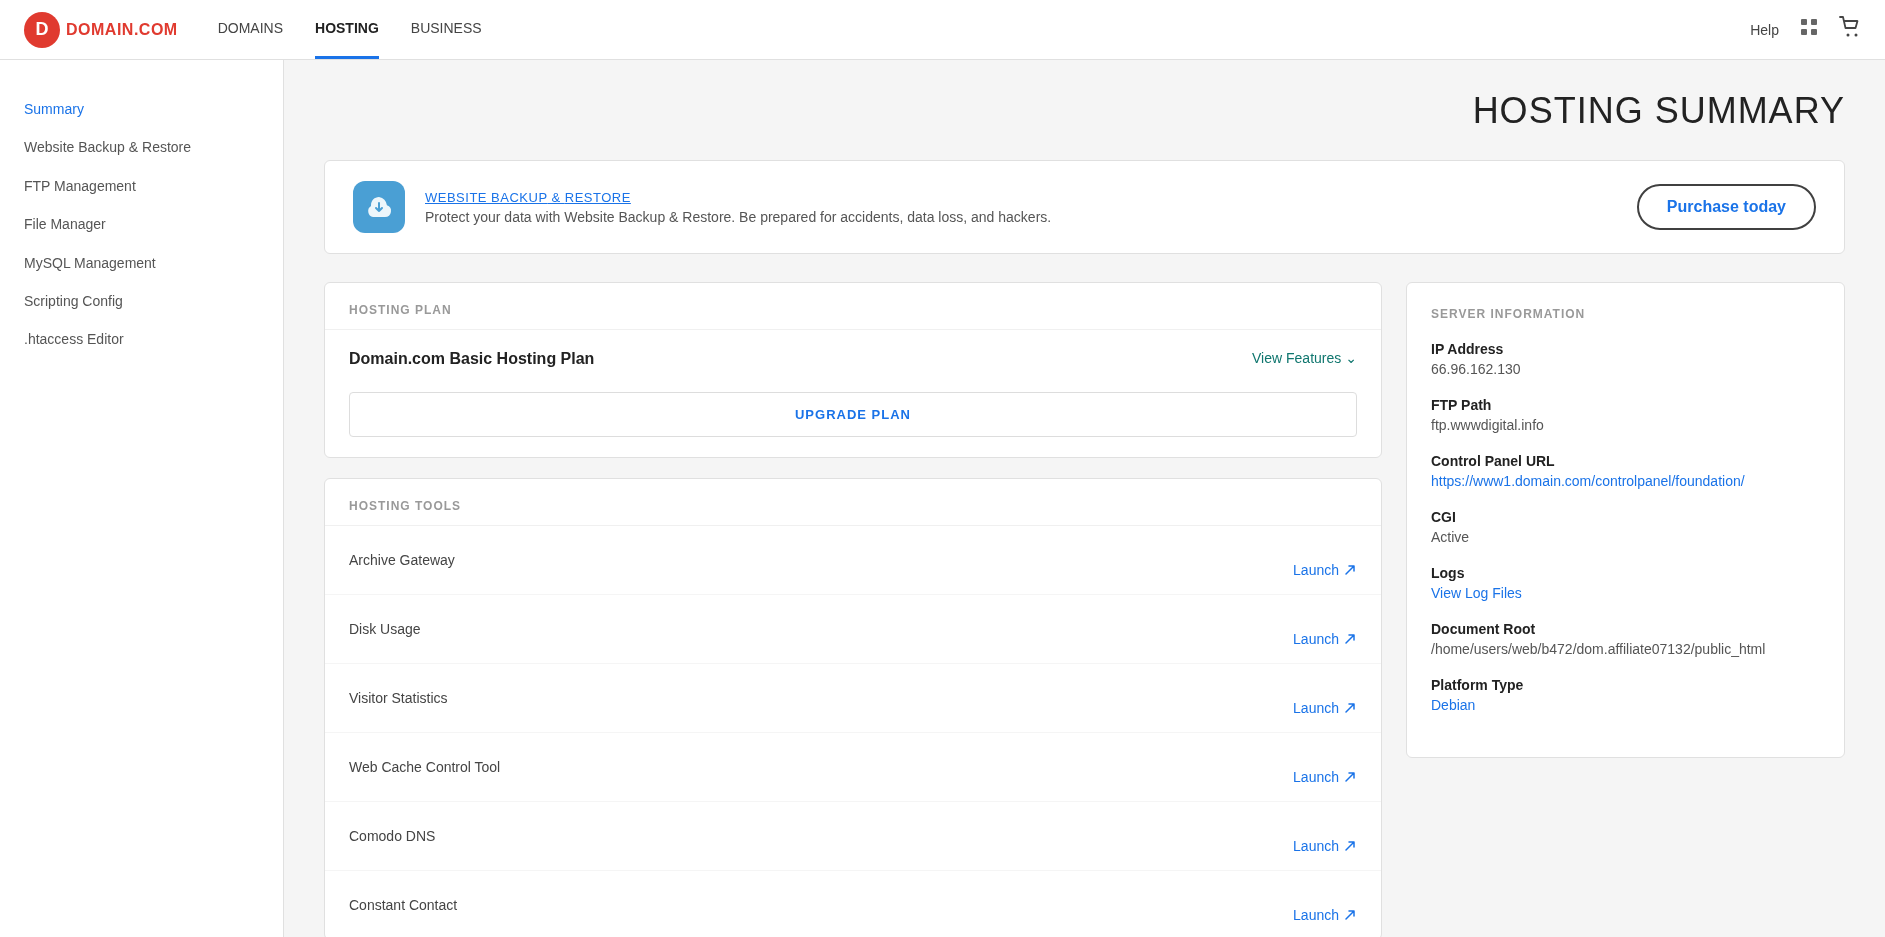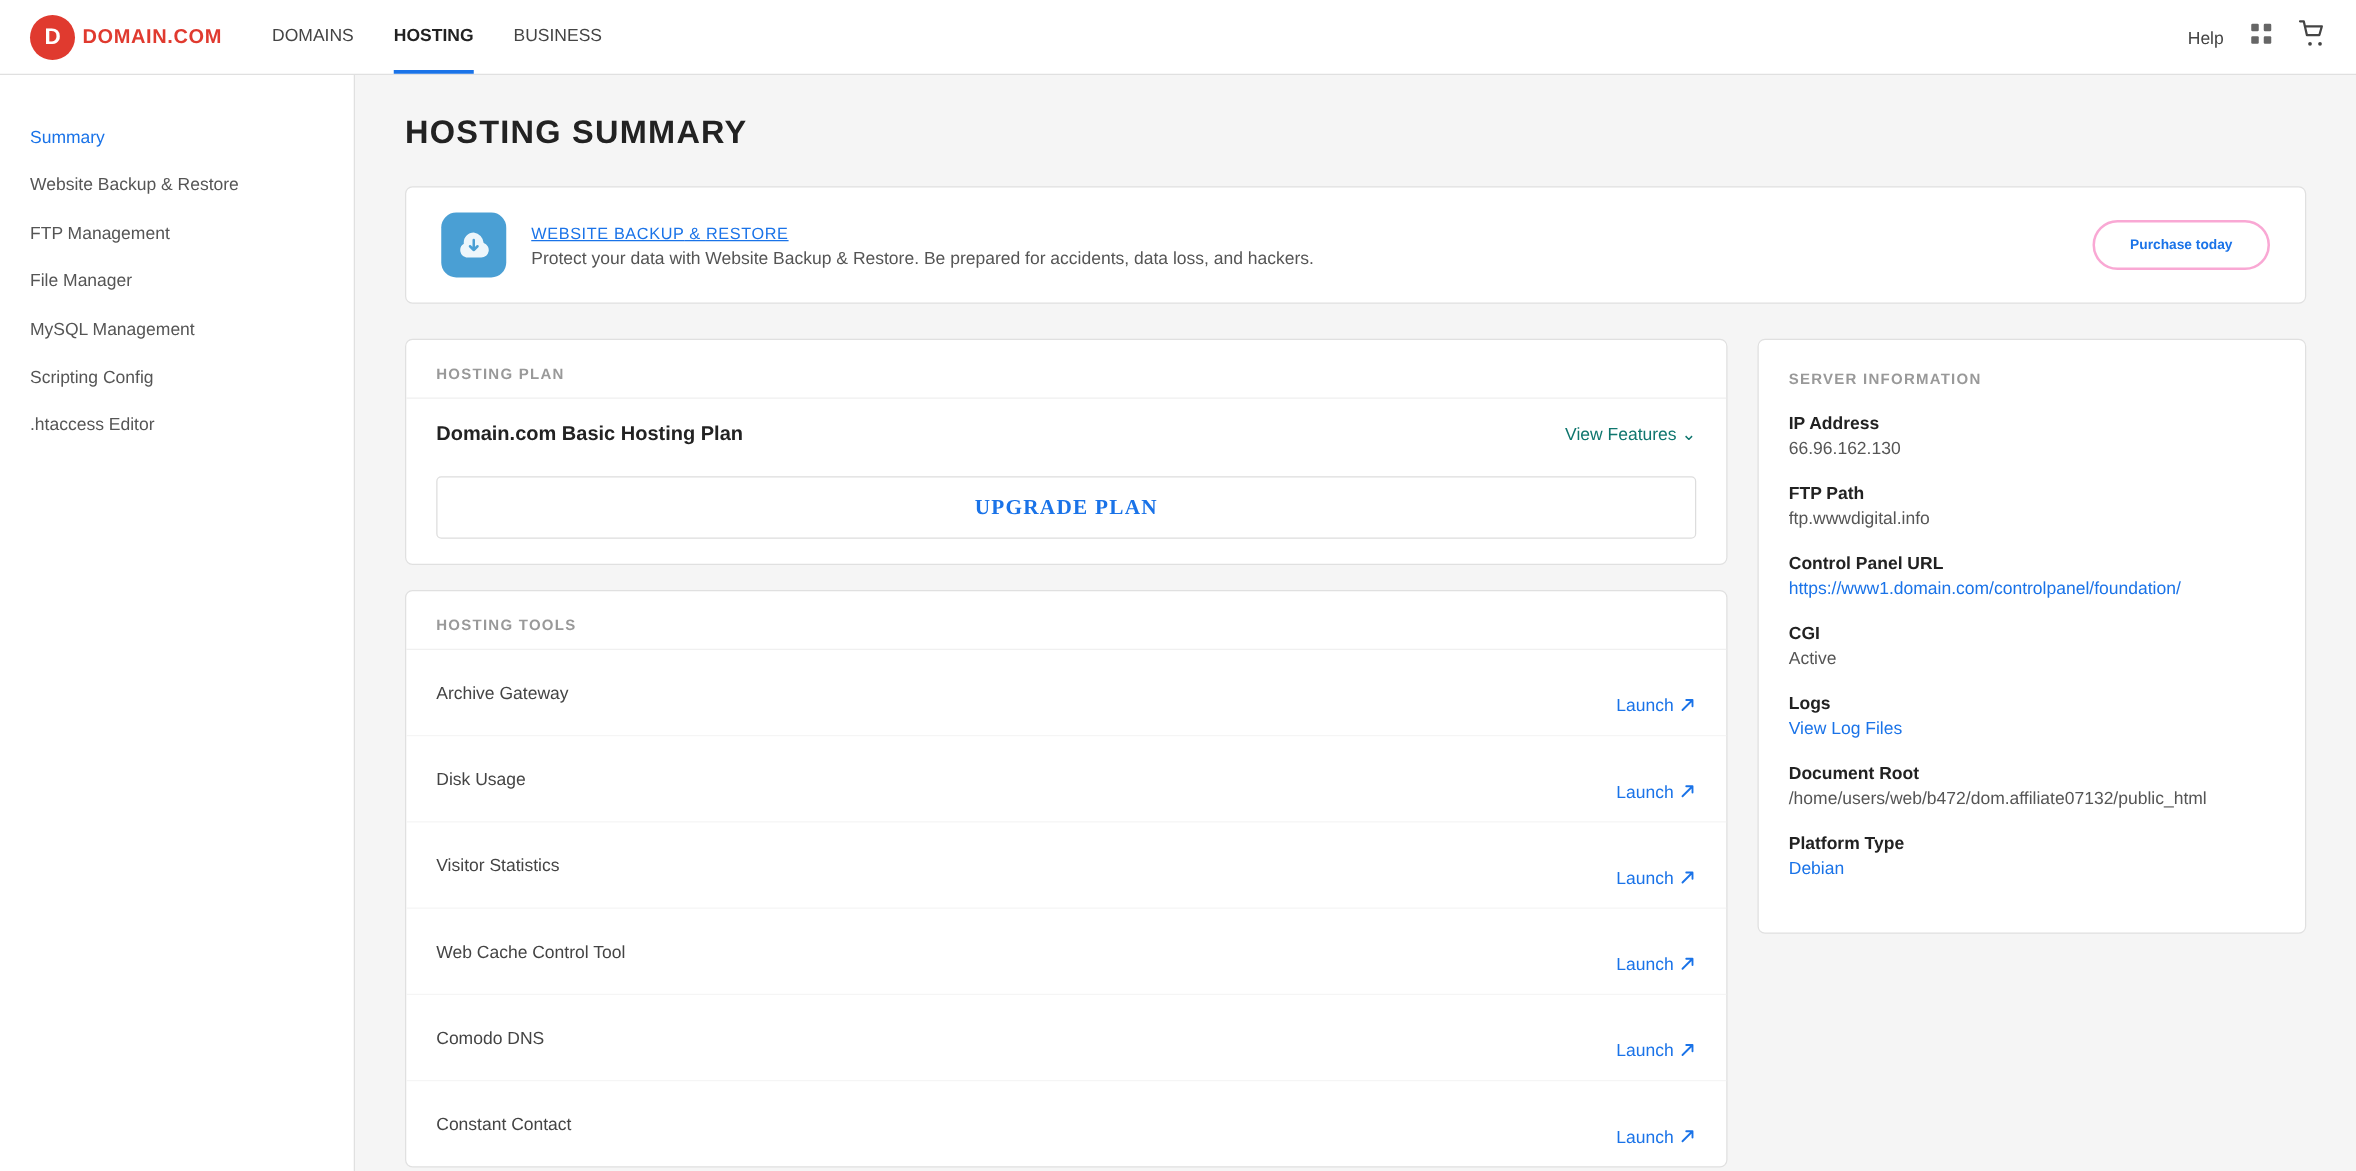--- a/index.html
+++ b/index.html
@@ -102,25 +102,26 @@
     }
     .sidebar-item.active { color: #1a73e8; }
 
     
     .main-content {
       flex: 1;
       padding: 30px 40px;
       background: #f5f5f5;
     }
     .page-title {
-      font-size: 26px;
-      font-weight: 700;
+      font-size: 36px;
+      font-weight: 400;
       color: #222;
       letter-spacing: 1px;
       margin-bottom: 28px;
+      text-align: right;
     }
 
     
     .backup-banner {
       background: #fff;
       border: 1px solid #e0e0e0;
       border-radius: 6px;
       display: flex;
       align-items: center;
       padding: 20px 28px;
@@ -145,26 +146,26 @@
       letter-spacing: 0.5px;
       text-transform: uppercase;
       margin-bottom: 4px;
     }
     .backup-title span { color: #1a73e8; text-decoration: underline; }
     .backup-desc {
       font-size: 14px;
       color: #555;
     }
     .purchase-btn {
-      border: 2px solid #f9a8d4;
+      border: 2px solid #404040;
       background: #fff;
       color: #1a73e8;
       padding: 12px 28px;
       border-radius: 24px;
-      font-size: 11px;
+      font-size: 16px;
       font-weight: 600;
       cursor: pointer;
       white-space: nowrap;
     }
 
     
     .two-col {
       display: flex;
       gap: 24px;
       align-items: flex-start;
@@ -209,28 +210,27 @@
       align-items: center;
       gap: 4px;
     }
     .upgrade-btn {
       display: block;
       width: 100%;
       background: none;
       border: 1px solid #ddd;
       border-radius: 4px;
       padding: 14px;
-      font-size: 17px;
+      font-size: 13px;
       font-weight: 700;
       color: #1a73e8;
       letter-spacing: 1px;
       text-transform: uppercase;
       cursor: pointer;
       text-align: center;
-      font-family: Liberation Serif, serif;
     }
 
     
     .tools-card { }
     .tools-row {
       display: flex;
       align-items: center;
       justify-content: space-between;
       padding: 16px 24px;
       border-bottom: 1px solid #f5f5f5;

